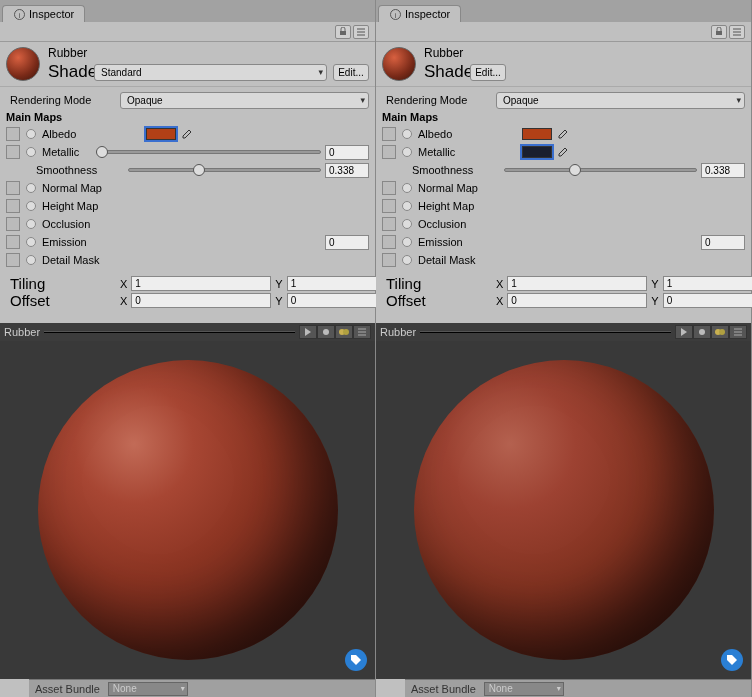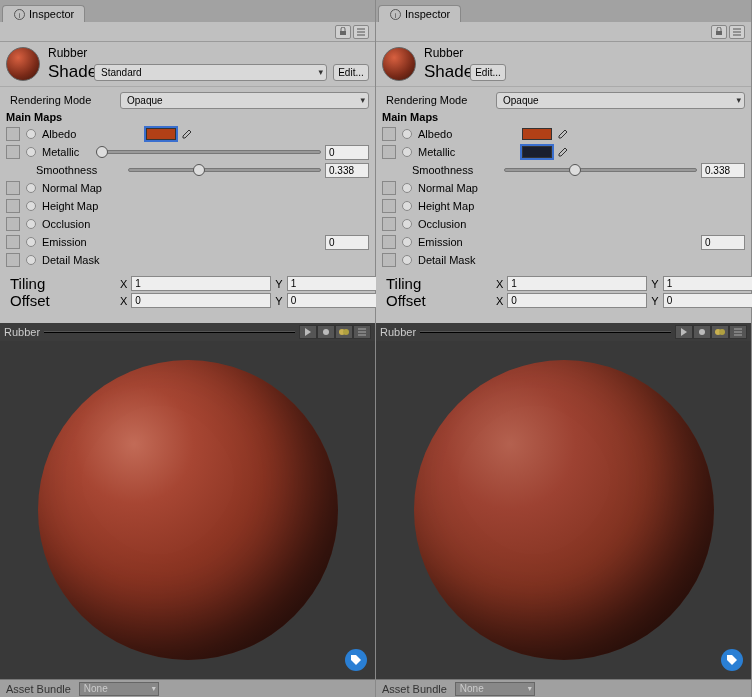--- a/index.html
+++ b/index.html
@@ -39,21 +39,21 @@
 .axis-lbl { font-size: 11px; margin: 0 2px; }
 .axis-field { flex: 1; height: 15px; background: #eee; border: 1px solid #888; font-size: 10px; padding: 0 3px; }
 .preview-hdr { height: 18px; background: #3c3c3c; color: #c0c0c0; display: flex; align-items: center; padding: 0 4px; gap: 4px; }
 .preview-title { font-size: 11px; color: #ccc; }
 .preview-line { flex: 1; height: 1px; border-top: 2px ridge #555; }
 .preview-btns { display: flex; gap: 0; }
 .pv-btn { width: 18px; height: 14px; background: #555; border: 1px solid #333; display: flex; align-items: center; justify-content: center; }
 .preview { background: #393939; position: relative; flex: 1; display: flex; align-items: center; justify-content: center; }
 .preview-sphere { width: 300px; height: 300px; border-radius: 50%; background: radial-gradient(circle at 32% 28%, #c26b57 0%, #a74633 20%, #8b3422 45%, #6d281a 65%, #4a1c13 82%, #301109 100%); box-shadow: inset -30px -30px 60px rgba(0,0,0,0.5); }
 .tag-badge { position: absolute; right: 8px; bottom: 8px; width: 22px; height: 22px; background: #2a7fd4; border-radius: 50%; display: flex; align-items: center; justify-content: center; }
-.asset-bar { height: 18px; background: #a0a0a0; display: flex; align-items: center; padding: 0 6px; gap: 8px; border-top: 1px solid #777; }
+.asset-bar { height: 18px; background: #a0a0a0; display: flex; align-items: center; padding: 0 6px; gap: 8px; border-top: 1px solid #777; margin-left: 29px; }
 .asset-lbl { font-size: 11px; color: #333; }
 .asset-dd { width: 80px; height: 14px; background: #888; border: 1px solid #666; font-size: 10px; color: #ccc; padding: 0 4px; display: flex; align-items: center; position: relative; }
 .asset-dd::after { content: '▾'; position: absolute; right: 2px; font-size: 8px; }
 svg { display: block; }
 </style>
 </head>
 <body>
 
 <div class="panel">
   <div class="tab-row">

